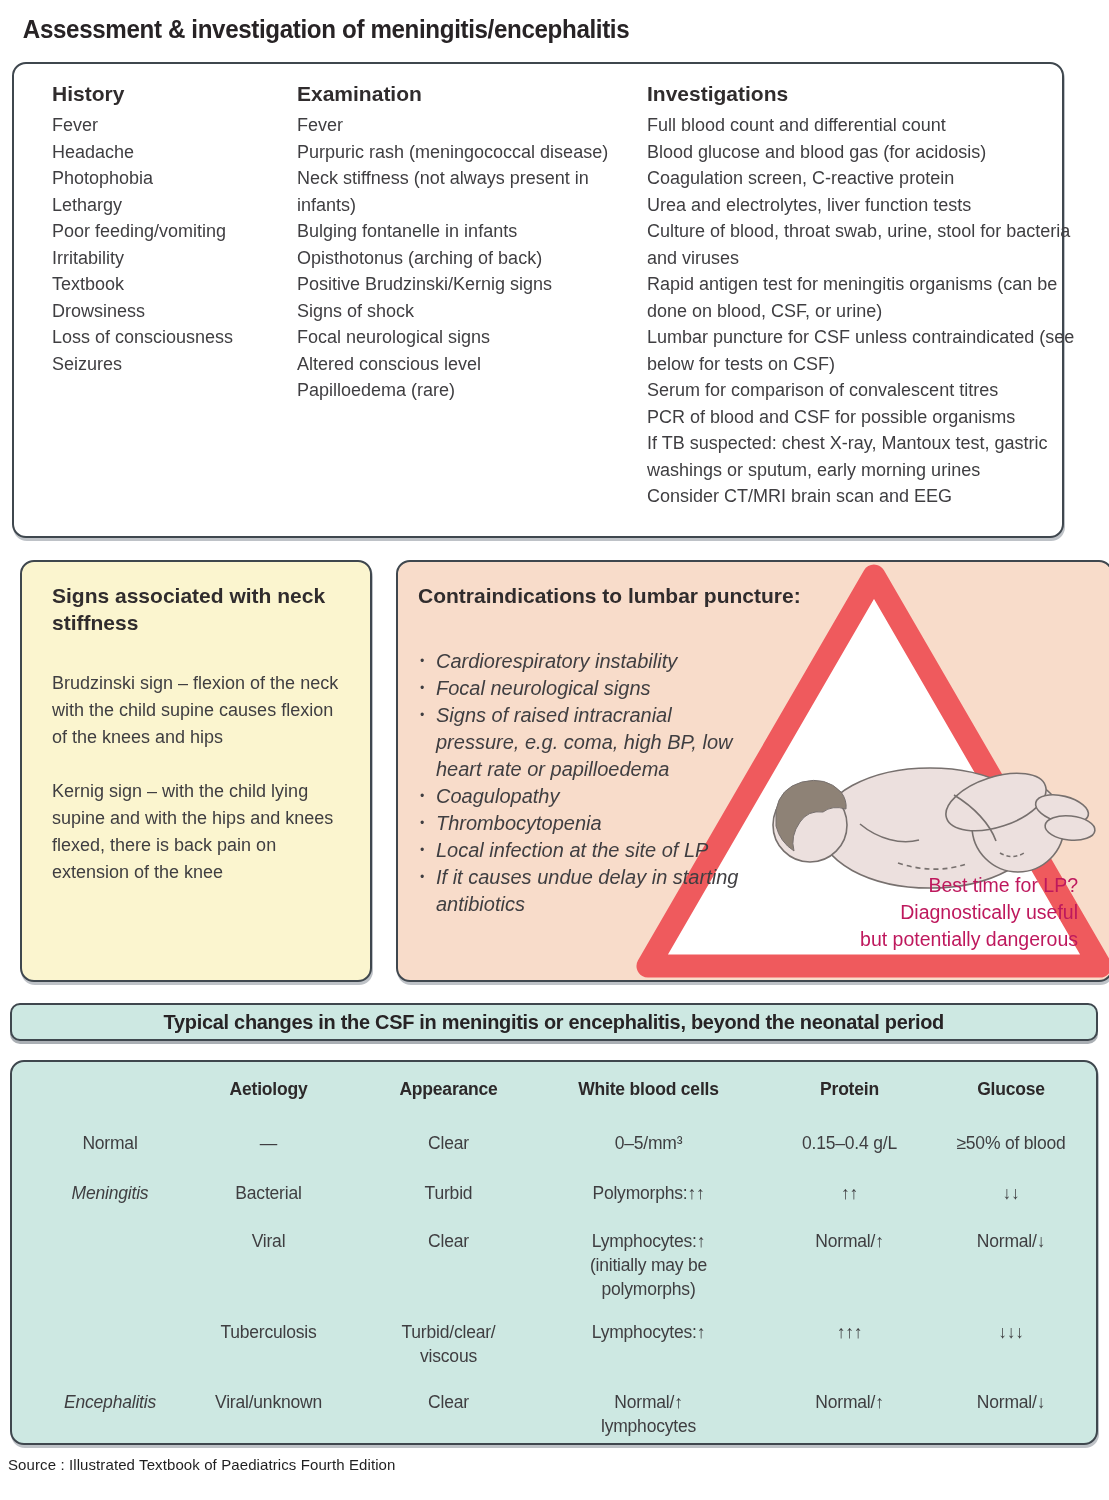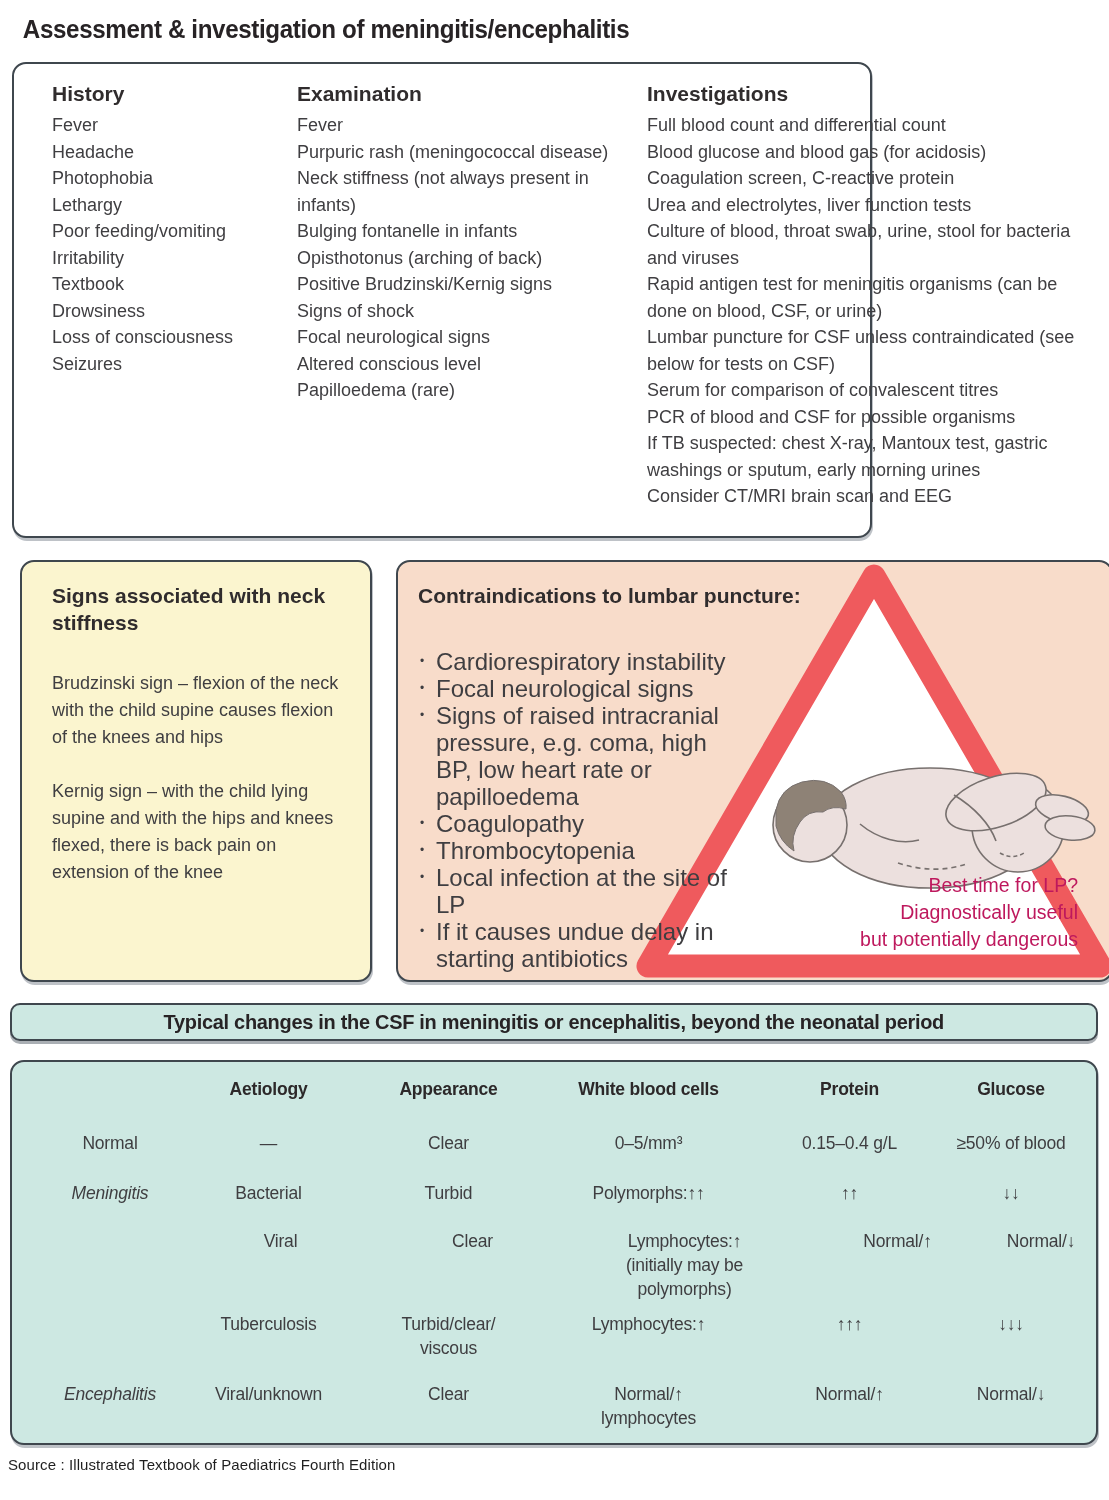--- a/index.html
+++ b/index.html
@@ -10,42 +10,42 @@
   
   .title { position:absolute; top:14px; left:0; width:100%; text-align:left; }
   .title span { display:inline-block; font-size:26px; font-weight:bold; color:#272325;
     letter-spacing:-0.4px; transform:scaleX(0.93); }
 
   
   .rbox { position:absolute; border:2px solid #3f474e; border-radius:14px;
     box-shadow:1px 3px 0 rgba(110,120,130,0.45); }
 
   
-  .box-main { left:12px; top:62px; width:860px; height:476px; background:#ffffff; }
+  .box-main { left:12px; top:62px; width:1052px; height:476px; background:#ffffff; }
   .col { position:absolute; top:18px; }
   .col-history { left:38px; width:235px; }
   .col-exam { left:283px; width:350px; }
   .col-inv { left:633px; width:448px; }
   .col-heading { font-size:21px; font-weight:bold; color:#302c2d; margin-bottom:6px; }
   .col-item { font-size:18px; line-height:26.5px; }
 
   
   .box-yellow { left:20px; top:560px; width:352px; height:422px; background:#fbf5cf;
     padding:20px 20px 0 30px; }
   .box-yellow .box-heading { font-size:21px; font-weight:bold; color:#302c2d;
     line-height:27px; width:300px; margin-bottom:34px; }
   .para { font-size:18px; line-height:27px; width:292px; }
   .para + .para { margin-top:27px; }
 
   
   .box-salmon { left:396px; top:560px; width:717px; height:422px; background:#f8dcca; overflow:hidden; }
   .box-salmon .box-heading { position:absolute; left:20px; top:22px; z-index:3;
     font-size:21px; font-weight:bold; color:#302c2d; }
   .lp-bullets { position:absolute; left:20px; top:86px; width:322px; z-index:3; }
-  .bullet-item { position:relative; padding-left:18px; font-size:24px; line-height:27px; }
+  .bullet-item { position:relative; padding-left:18px; font-size:20px; line-height:27px;font-style:italic; }
   .bullet-item::before { content:"\2022"; position:absolute; left:2px; top:0;
     font-size:12px; line-height:27px; color:#3f3e41; }
   .tri-svg { position:absolute; left:0; top:0; width:717px; height:422px; z-index:1; }
   .lp-caption { position:absolute; left:295px; top:310px; width:385px; z-index:3;
     text-align:right; font-size:19.5px; line-height:27px; color:#be185d; white-space:pre-line; }
 
   
   .banner { position:absolute; left:10px; top:1003px; width:1088px; height:38px;
     background:#cde8e2; border:2px solid #3f474e; border-radius:10px;
     box-shadow:0 3px 0 rgba(100,110,118,0.55); text-align:center; }
@@ -55,21 +55,21 @@
   
   .csf-table { left:10px; top:1060px; width:1088px; height:385px; background:#cde8e2;
     padding-top:15px;text-align:center; }
   .trow { display:grid; grid-template-columns:132px 185px 175px 225px 177px 1fr;
     padding-left:36px; padding-right:8px; font-size:17.5px; line-height:24px;
     letter-spacing:-0.2px; }
   .trow .cell { white-space:pre-line; padding-right:8px; }
   .thead { font-weight:bold; color:#2c2829; margin-bottom:30px; }
   .row-normal { margin-bottom:26px; }
   .row-bact { margin-bottom:24px; }
-  .row-viral { margin-bottom:11px;gap:12px; }
+  .row-viral { margin-bottom:19px; }
   .row-tb { margin-bottom:22px; }
   .it { font-style:italic; }
 
   
   .source { position:absolute; left:8px; top:1456px; font-size:15px; color:#1f1f1f;
     letter-spacing:0.1px; }
 </style>
 </head>
 <body>
 

